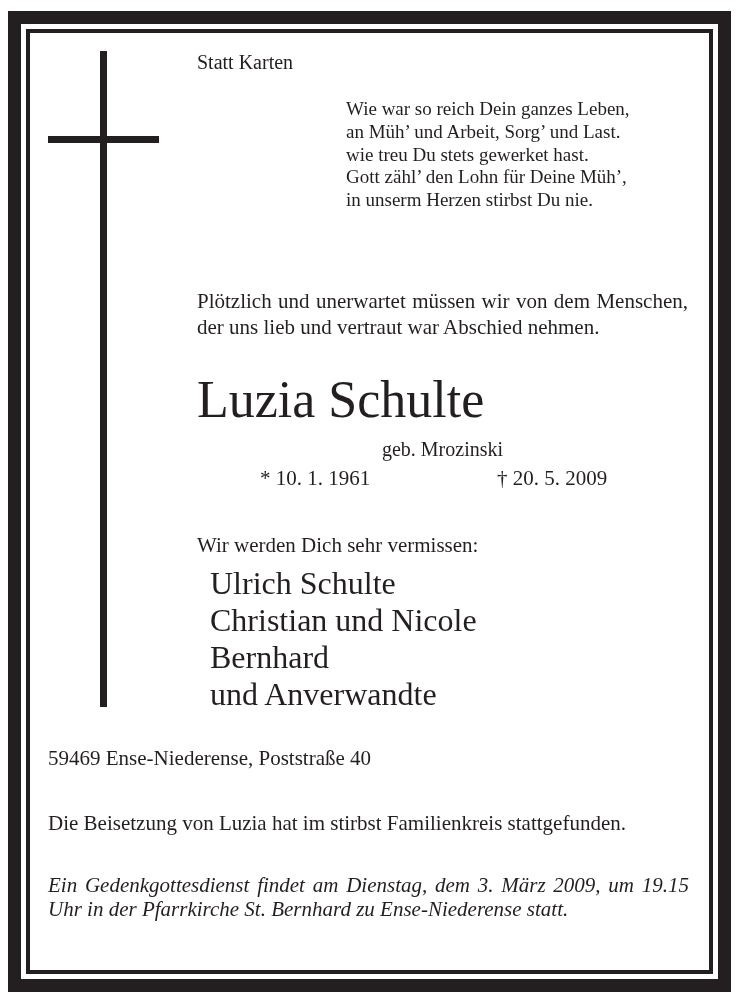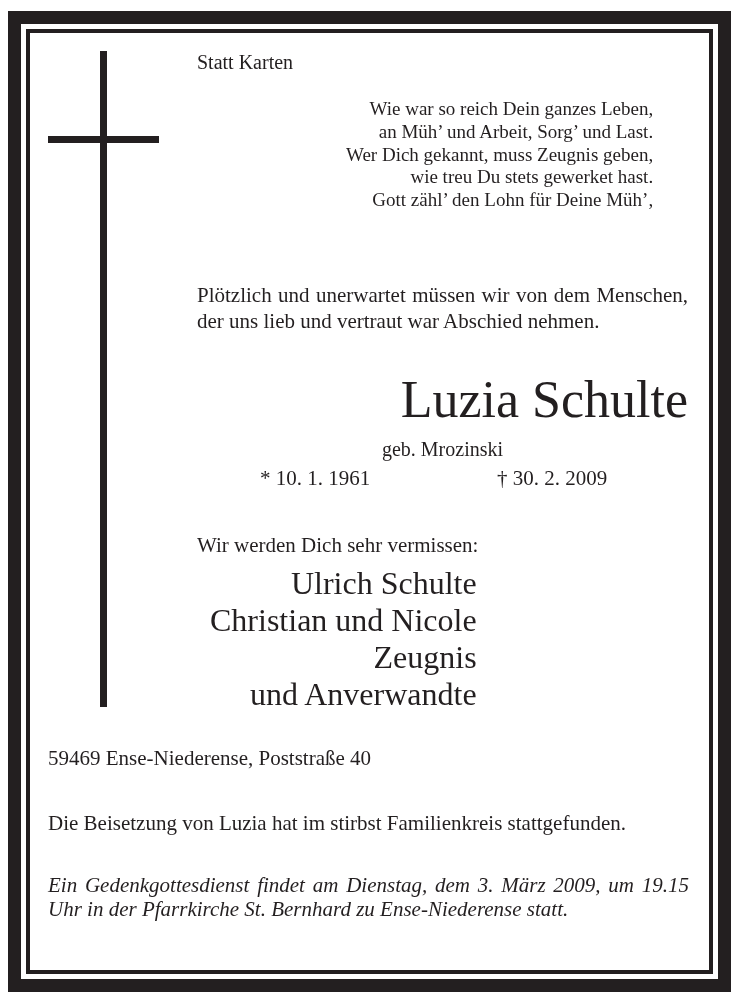--- a/index.html
+++ b/index.html
@@ -5,25 +5,25 @@
   html, body { margin:0; padding:0; background:#ffffff; }
   body { width:740px; height:1000px; position:relative; overflow:hidden;
          font-family:"Liberation Serif","DejaVu Serif",serif; color:#231f20; }
   .outer { position:absolute; left:8px; top:11px; width:723px; height:981px;
            background:#231f20; box-sizing:border-box; }
   .gap { position:absolute; left:13px; top:13px; right:13px; bottom:13px; background:#fff; }
   .inner { position:absolute; left:5px; top:5px; right:5px; bottom:5px;
            border:4px solid #231f20; background:#fff; }
   .cross-v { position:absolute; left:100px; top:51px; width:7px; height:656px; background:#231f20; }
   .cross-h { position:absolute; left:48px; top:136px; width:111px; height:7px; background:#231f20; }
-  .t { position:absolute; margin:0; white-space:nowrap;text-align:right; }
+  .t { position:absolute; margin:0; white-space:nowrap; }
   .statt { left:197px; top:51px; font-size:20px; }
   .poem { left:346px; top:98px; font-size:19px; line-height:22.8px; }
   .poem div { white-space:nowrap; }
-  .intro { left:197px; top:282px; width:491px; font-size:21px; line-height:26px;
+  .intro { left:197px; top:288px; width:491px; font-size:21px; line-height:26px;
            white-space:normal; text-align:justify; text-align-last:left; }
   .name { left:197px; top:370px; width:491px; font-size:52px; line-height:60px; }
   .birthname { left:197px; top:437px; width:491px; text-align:center; font-size:20px; line-height:24px; }
   .born { left:260px; top:466px; font-size:21px; }
   .died { left:497px; top:466px; font-size:21px; }
   .miss { left:197px; top:533px; font-size:21px; }
   .mourners { left:210px; top:565px; font-size:32px; line-height:37px; }
   .mourners div { white-space:nowrap; }
   .addr { left:48px; top:746px; font-size:21px; }
   .para { left:48px; width:641px; font-size:21px; line-height:24px; white-space:normal;
@@ -41,37 +41,37 @@
 </div>
 
 <div class="cross-v"></div>
 <div class="cross-h"></div>
 
 <p class="t statt">Statt Karten</p>
 
 <div class="t poem">
   <div>Wie war so reich Dein ganzes Leben,</div>
   <div>an Müh’ und Arbeit, Sorg’ und Last.</div>
-  <div>Wer Dich gekannt, muss Zeugnis geben,</div>
   <div>wie treu Du stets gewerket hast.</div>
   <div>Gott zähl’ den Lohn für Deine Müh’,</div>
+  <div>in unserm Herzen stirbst Du nie.</div>
 </div>
 
 <p class="t intro">Plötzlich und unerwartet müssen wir von dem Menschen, der uns lieb und vertraut war Abschied nehmen.</p>
 
 <p class="t name">Luzia Schulte</p>
 <p class="t birthname">geb. Mrozinski</p>
 <p class="t born">* 10. 1. 1961</p>
-<p class="t died">† 30. 2. 2009</p>
+<p class="t died">† 20. 5. 2009</p>
 
 <p class="t miss">Wir werden Dich sehr vermissen:</p>
 
 <div class="t mourners">
   <div>Ulrich Schulte</div>
   <div>Christian und Nicole</div>
-  <div>Zeugnis</div>
+  <div>Bernhard</div>
   <div>und Anverwandte</div>
 </div>
 
 <p class="t addr">59469 Ense-Niederense, Poststraße 40</p>
 
 <p class="t para p1">Die Beisetzung von Luzia hat im stirbst Familienkreis stattgefunden.</p>
 <p class="t para p2">Ein Gedenkgottesdienst findet am Dienstag, dem 3. März 2009, um 19.15 Uhr in der Pfarrkirche St. Bernhard zu Ense-Niederense statt.</p>
 
 </body></html>

